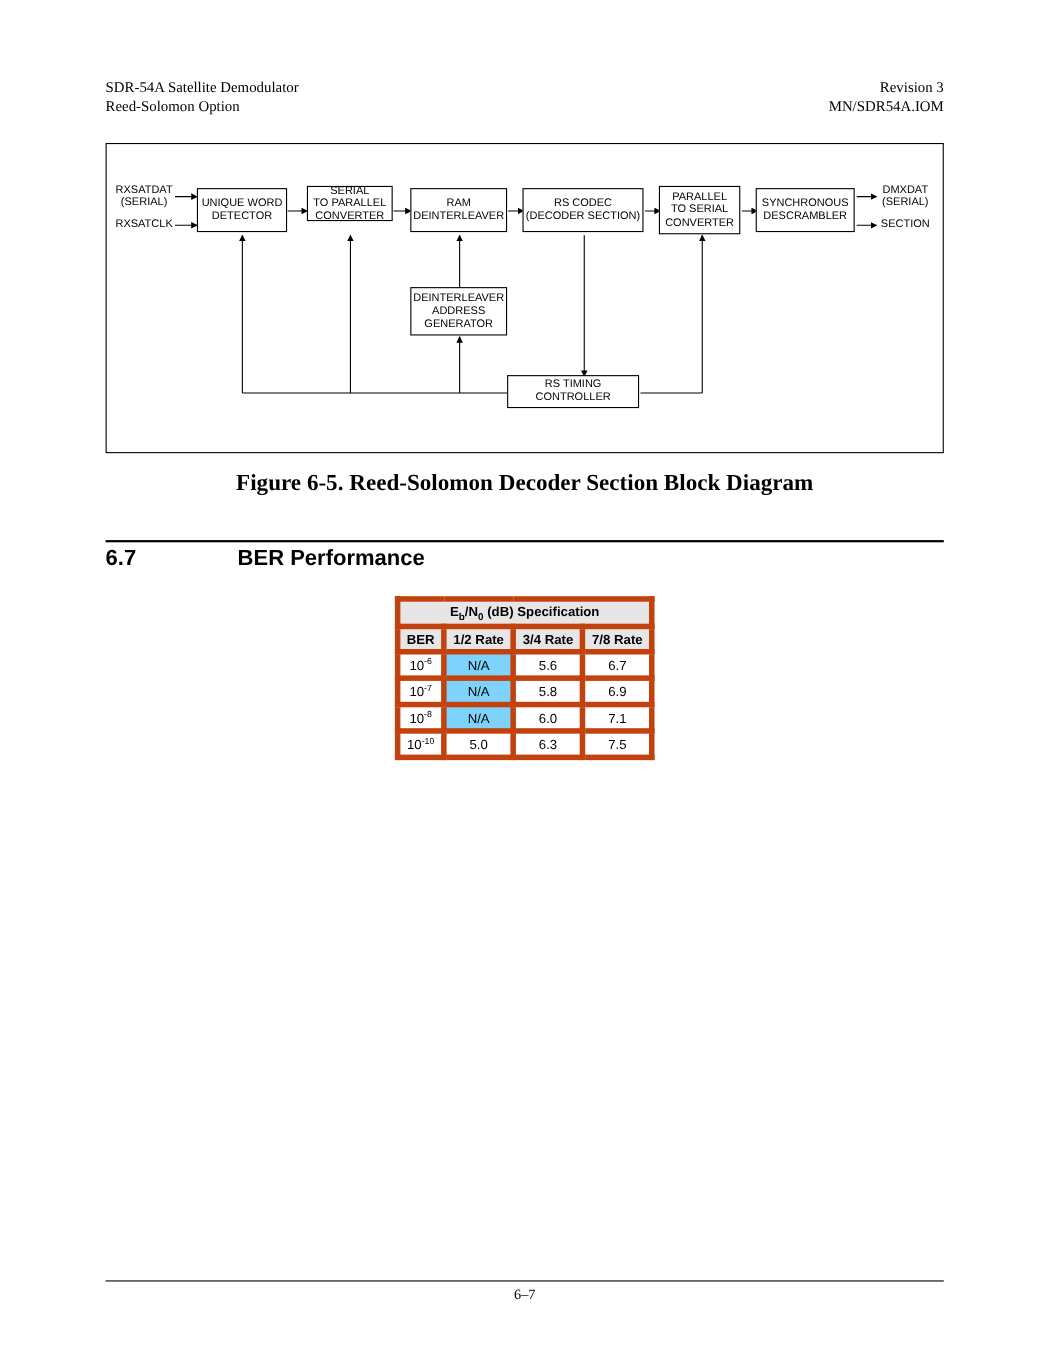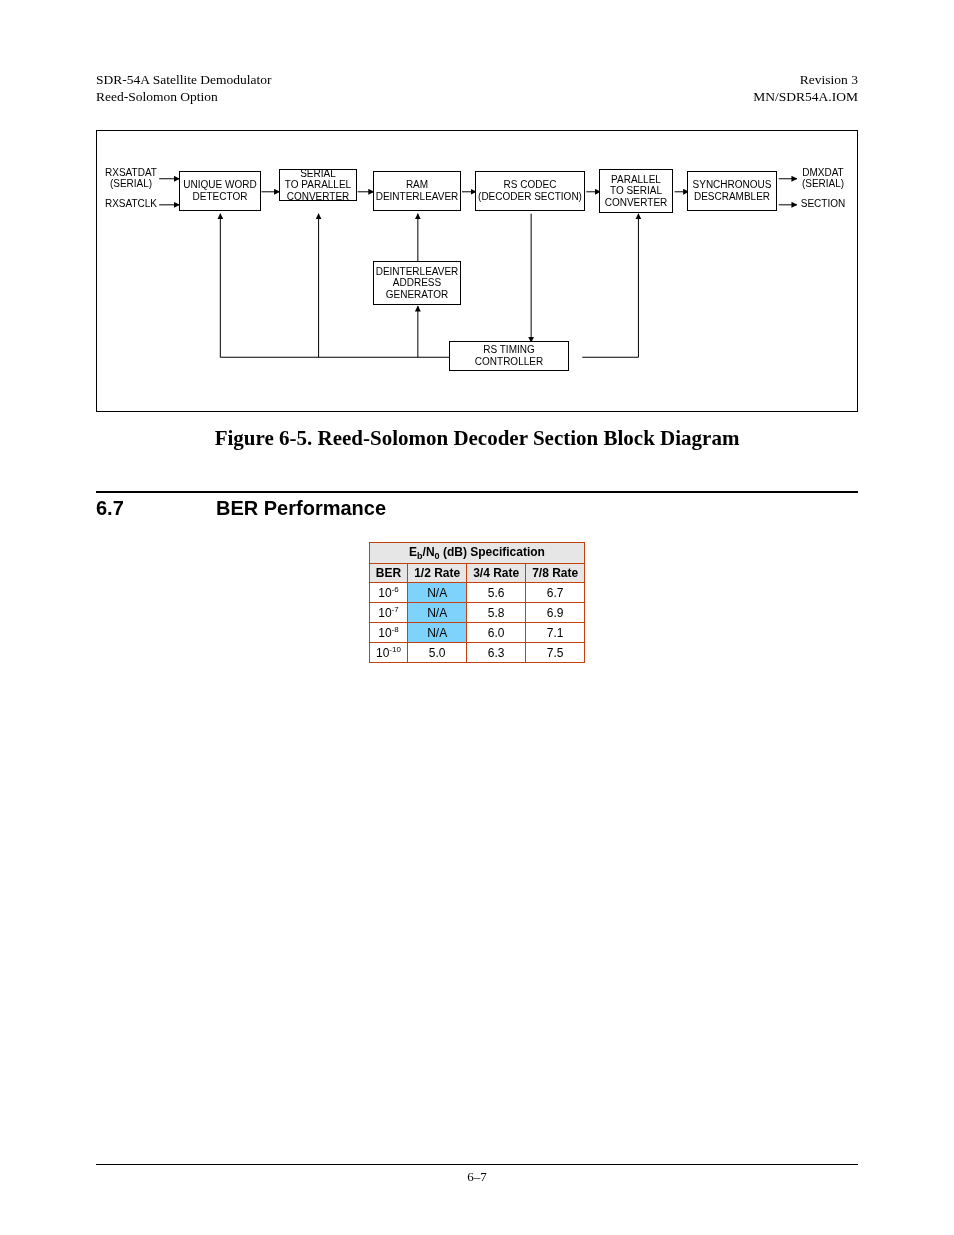--- a/index.html
+++ b/index.html
@@ -77,21 +77,21 @@
     font-size: 15px;
     margin-bottom: 10px;
   }
   table.data {
     border-collapse: collapse;
     margin: 0 auto;
     font-family: Arial, Helvetica, sans-serif;
     font-size: 12px;
   }
   table.data th, table.data td {
-    border: 1px solid #c2410c;
+    border: 5px solid #c2410c;
     padding: 2px 6px;
     text-align: center;
   }
   table.data th { background: #e6e6e6; font-weight: bold; }
   table.data td.shade { background: #7dd3fc; }
   table.data .ber-cell { white-space: nowrap; }
   table.data .super { font-size: 8px; vertical-align: super; }
   .spec-header th { padding: 3px 6px; }
   .sub { font-size: 9px; vertical-align: sub; }
   .footer {
@@ -156,21 +156,21 @@
     <div class="blk" style="left:182px; top:38px; width:78px; height:32px;">SERIAL<br>TO PARALLEL<br>CONVERTER</div>
     <div class="blk" style="left:276px; top:40px; width:88px; height:40px;">RAM<br>DEINTERLEAVER</div>
     <div class="blk" style="left:378px; top:40px; width:110px; height:40px;">RS CODEC<br>(DECODER SECTION)</div>
     <div class="blk" style="left:502px; top:38px; width:74px; height:44px;">PARALLEL<br>TO SERIAL<br>CONVERTER</div>
     <div class="blk" style="left:590px; top:40px; width:90px; height:40px;">SYNCHRONOUS<br>DESCRAMBLER</div>
 
     <div class="lbl" style="left:698px; top:36px; width:56px;">DMXDAT<br>(SERIAL)</div>
     <div class="lbl" style="left:698px; top:67px; width:56px;">SECTION</div>
 
     <div class="blk" style="left:276px; top:130px; width:88px; height:44px;">DEINTERLEAVER<br>ADDRESS<br>GENERATOR</div>
-    <div class="blk" style="left:352px; top:210px; width:120px; height:30px;">RS TIMING CONTROLLER</div>
+    <div class="blk" style="left:364px; top:210px; width:120px; height:30px;">RS TIMING CONTROLLER</div>
   </div>
 
   <div class="figure-caption">Figure 6-5.  Reed-Solomon Decoder Section Block Diagram</div>
 
   <div class="section-heading-row">
     <div class="section-num">6.7</div>
     <div>BER Performance</div>
   </div>
 
 

